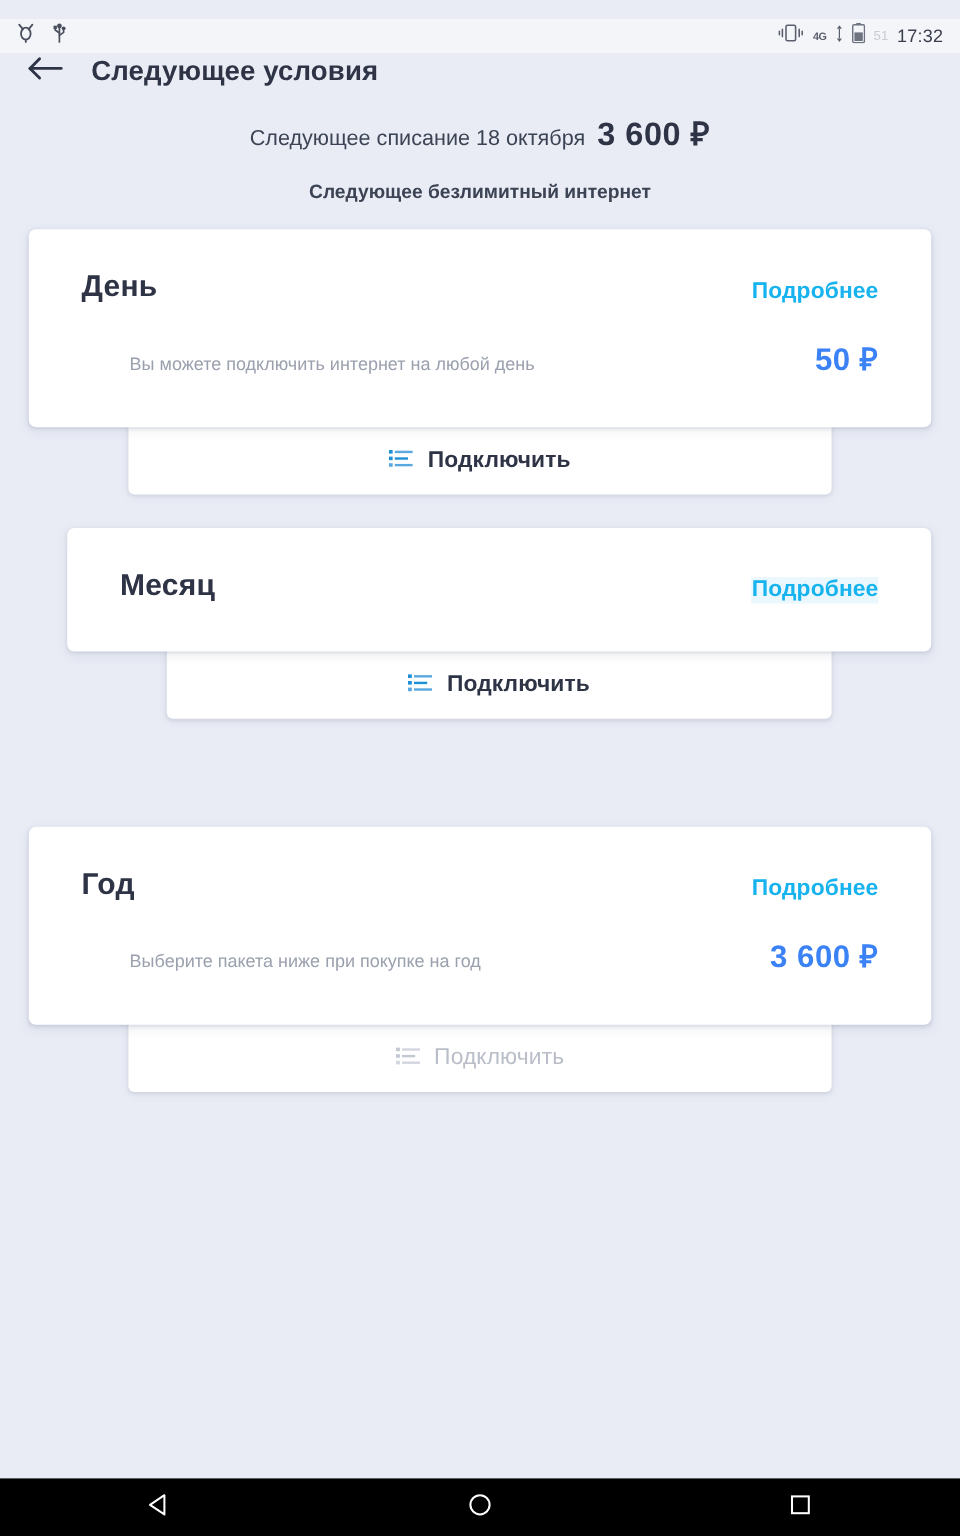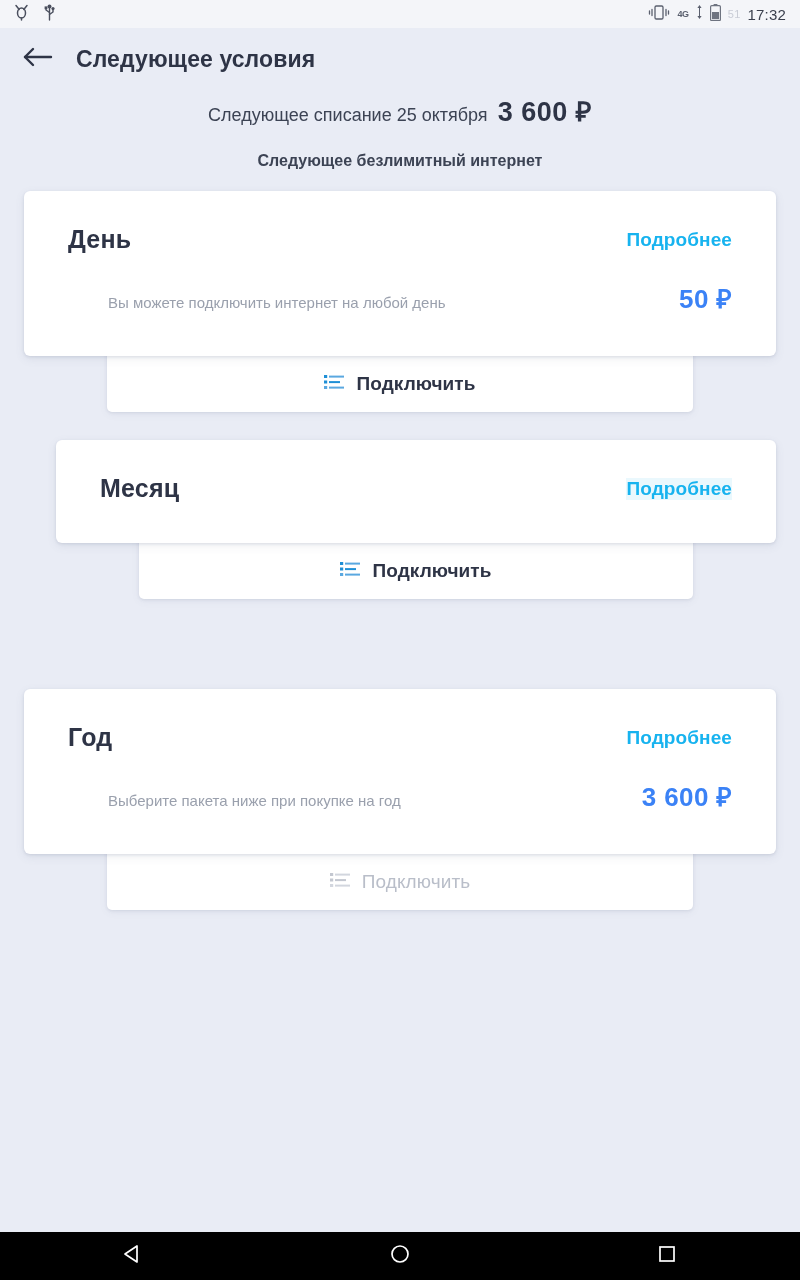--- a/index.html
+++ b/index.html
@@ -6,21 +6,21 @@
   html, body {
     width:800px; height:1280px;
     background:#e9ecf5;
     font-family:"Liberation Sans", sans-serif;
     overflow:hidden;
   }
   .screen { position:relative; width:800px; height:1280px; background:#e9ecf5; }
 
   
   .statusbar {
-    position:absolute; top:0; left:0; width:800px; height:28px;
+    position:absolute; top:16px; left:0; width:800px; height:28px;
     background:#f4f5f9;
     display:flex; align-items:center;
     padding:0 14px;
   }
   .sb-left { display:flex; align-items:center; gap:14px; }
   .sb-right { margin-left:auto; display:flex; align-items:center; gap:7px; }
   .sb-icon { display:block; }
   .sb-4g { font-size:9px; color:#5a5f6e; font-weight:bold; letter-spacing:-.3px; }
   .sb-batt-pct { font-size:11px; color:#c9ccd6; letter-spacing:.2px; }
   .sb-time { font-size:15px; color:#3a3f4d; letter-spacing:.2px; }
@@ -57,21 +57,21 @@
   
   .plan-group { position:absolute; left:0; width:800px; }
   .card {
     position:relative; z-index:2;
     margin:0 24px;
     background:#ffffff;
     border-radius:6px;
     box-shadow:0 1px 3px rgba(90,100,130,0.16), 0 3px 10px rgba(90,100,130,0.10);
     padding:34px 44px 40px 44px;
   }
-  .card-row1 { display:flex; align-items:center; justify-content:space-between; }
+  .card-row1 { display:flex; align-items:flex-end; justify-content:space-between; }
   .plan-name { font-size:25px; font-weight:bold; color:#2e3446; letter-spacing:.2px; }
   .plan-more {
     font-size:19px; font-weight:bold; color:#17b3ef; cursor:pointer;
     letter-spacing:.1px;
   }
   .plan-more.hl { background:#eaf8fd; }
   .card-row2 { display:flex; align-items:baseline; justify-content:space-between; margin-top:26px; }
   .plan-desc { font-size:15px; color:#9aa0ad;margin-left:40px; }
   .plan-price { font-size:26px; font-weight:bold; color:#3b82f6; letter-spacing:.4px; white-space:nowrap; }
 
@@ -166,21 +166,21 @@
             <path d="M28 11 L2 11"></path>
             <path d="M10 3 L2 11 L10 19"></path>
           </g>
         </svg>
       </span>
     </div>
     <div class="header-title">Следующее условия</div>
   </div>
 
   <div class="nextcharge">
-    <span class="nc-label">Следующее списание 25 октября</span>
+    <span class="nc-label">Следующее списание 18 октября</span>
     <span class="nc-amount">3 600 ₽</span>
   </div>
 
   <div class="section-title">Следующее безлимитный интернет</div>
 
   <div class="plan-group" style="top:191px;">
     <div class="card">
       <div class="card-row1">
         <span class="plan-name">День</span>
         <span class="plan-more">Подробнее</span>

